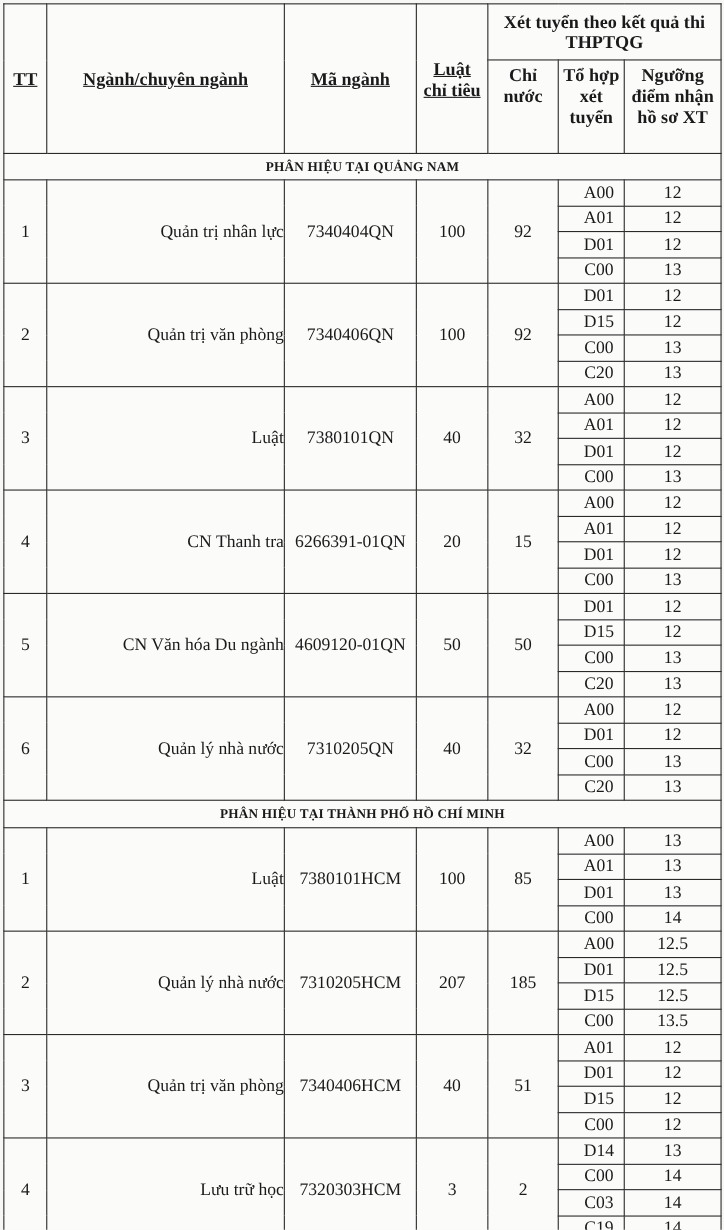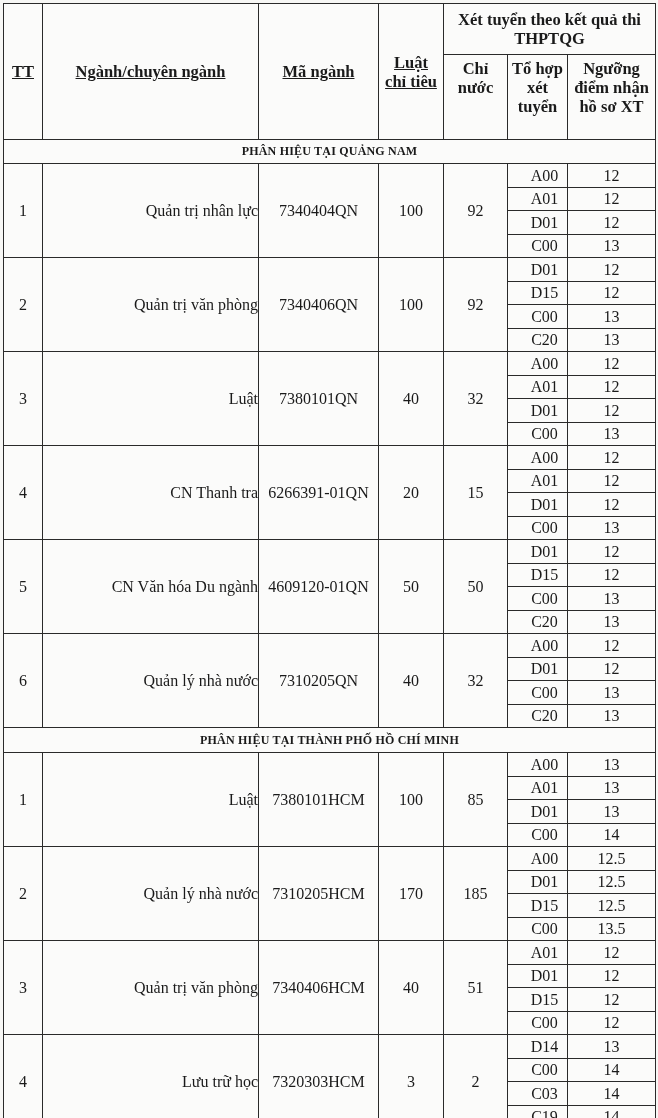--- a/index.html
+++ b/index.html
@@ -232,21 +232,21 @@
           <td>13</td>
         </tr>
         <tr class="sub">
           <td class="combo">C00</td>
           <td>14</td>
         </tr>
         <tr class="sub">
           <td rowspan="4">2</td>
           <td rowspan="4" class="name">Quản lý nhà nước</td>
           <td rowspan="4">7310205HCM</td>
-          <td rowspan="4">170</td>
+          <td rowspan="4">207</td>
           <td rowspan="4">185</td>
           <td class="combo">A00</td>
           <td>12.5</td>
         </tr>
         <tr class="sub">
           <td class="combo">D01</td>
           <td>12.5</td>
         </tr>
         <tr class="sub">
           <td class="combo">D15</td>

